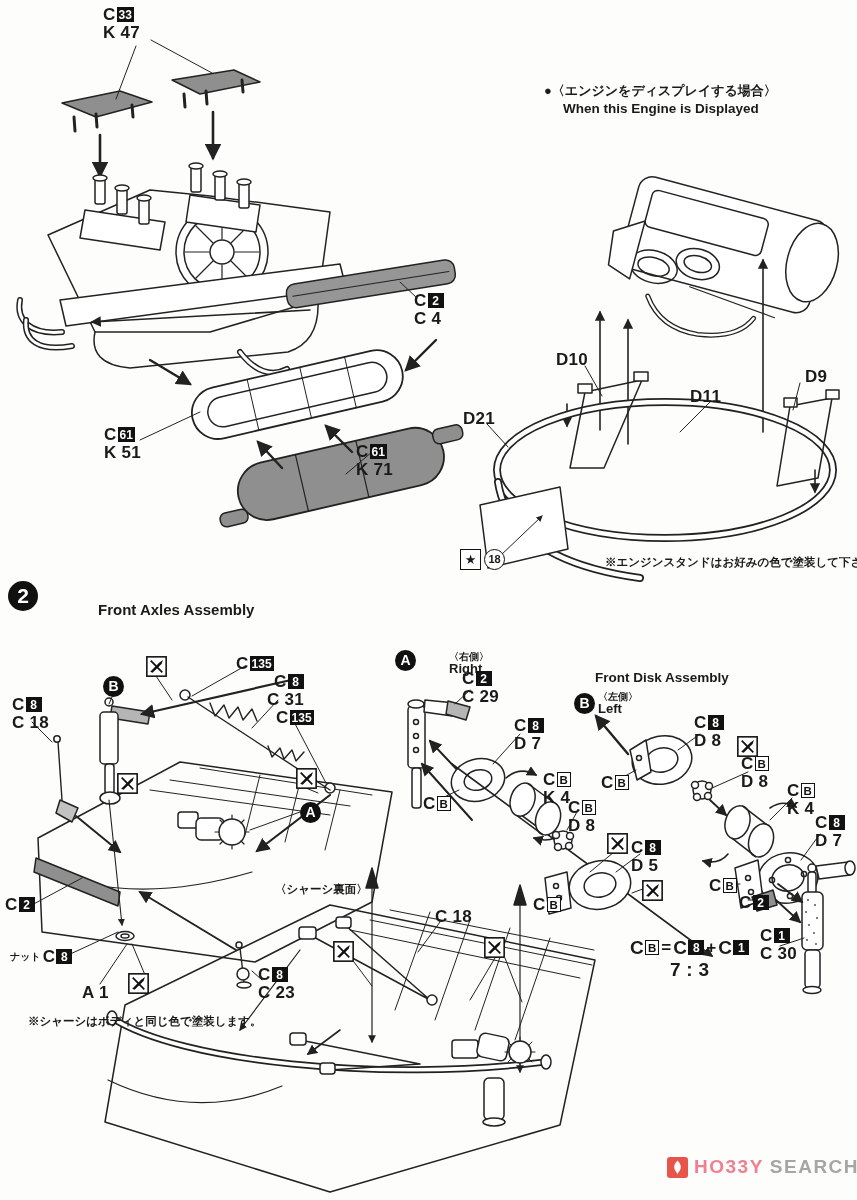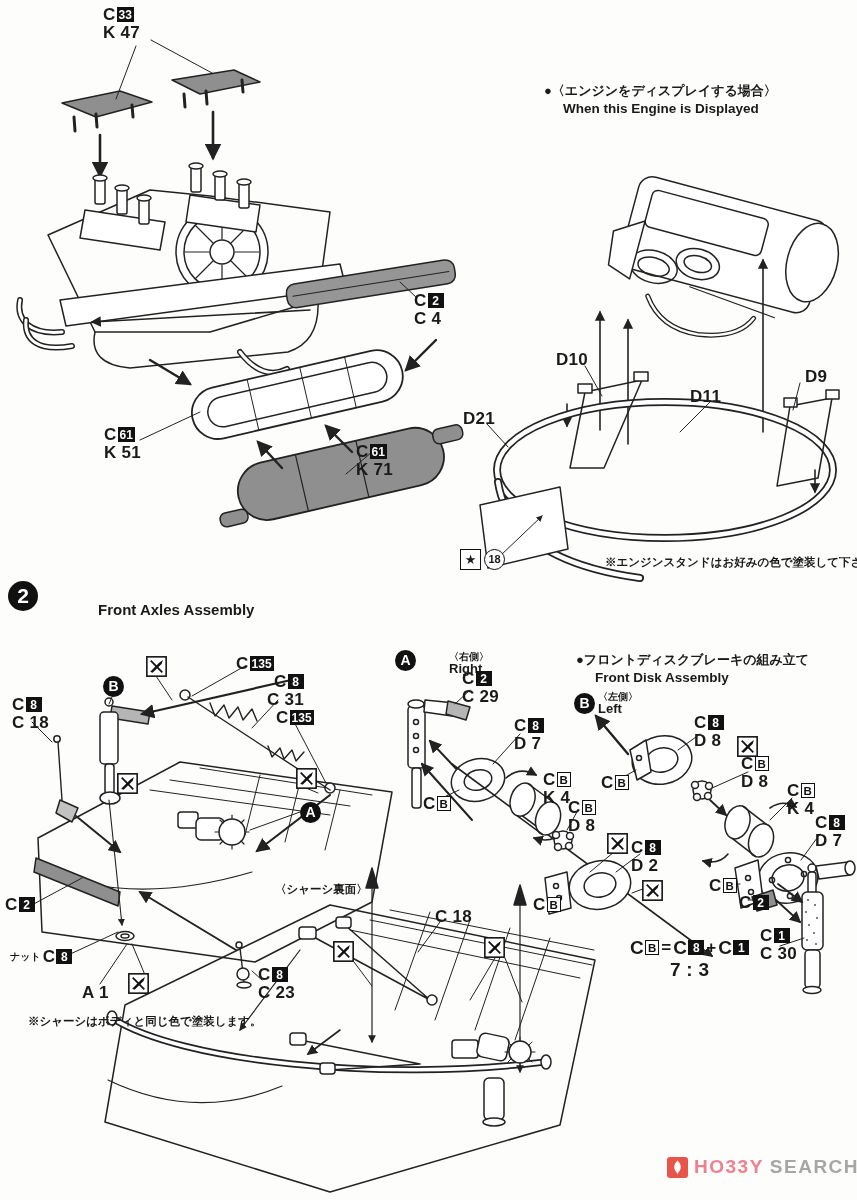--- a/index.html
+++ b/index.html
@@ -345,21 +345,20 @@
   <div class="abs jp-head" style="left:544px;top:82px">●〈エンジンをディスプレイする場合〉</div>
   <div class="abs en-head" style="left:561px;top:101px">When this Engine is Displayed</div>
   <div class="abs note" style="left:605px;top:555px">※エンジンスタンドはお好みの色で塗装して下さい。</div>
 
   <div class="sec-num" style="left:8px;top:581px">2</div>
   <div class="abs sec-en" style="left:54px;top:601px">Front Axles Assembly</div>
 
   <div class="abs note" style="left:28px;top:1014px">※シャーシはボディと同じ色で塗装します。</div>
   <div class="abs note" style="left:275px;top:882px">〈シャーシ裏面〉</div>
 
-  <div class="abs jp-head" style="left:576px;top:651px">●フロントディスクブレーキの組み立て</div>
   <div class="abs en-head" style="left:593px;top:670px">Front Disk Assembly</div>
 
   <div>
       <div class="plabel" style="left: 103px; top: 6px;">
         <div class="prow">
           <span class="tk-t">C</span>
           <span class="tk-b">33</span>
         </div>
         <div class="prow">
           <span class="tk-t">K 47</span>
@@ -559,21 +558,21 @@
         <div class="prow">
           <span class="tk-t">D 8</span>
         </div>
       </div>
       <div class="plabel" style="left: 631px; top: 839px;">
         <div class="prow">
           <span class="tk-t">C</span>
           <span class="tk-b">8</span>
         </div>
         <div class="prow">
-          <span class="tk-t">D 2</span>
+          <span class="tk-t">D 5</span>
         </div>
       </div>
       <div class="plabel" style="left: 533px; top: 896px;">
         <div class="prow">
           <span class="tk-t">C</span>
           <span class="tk-w">B</span>
         </div>
       </div>
       <div class="plabel" style="left: 694px; top: 714px;">
         <div class="prow">

